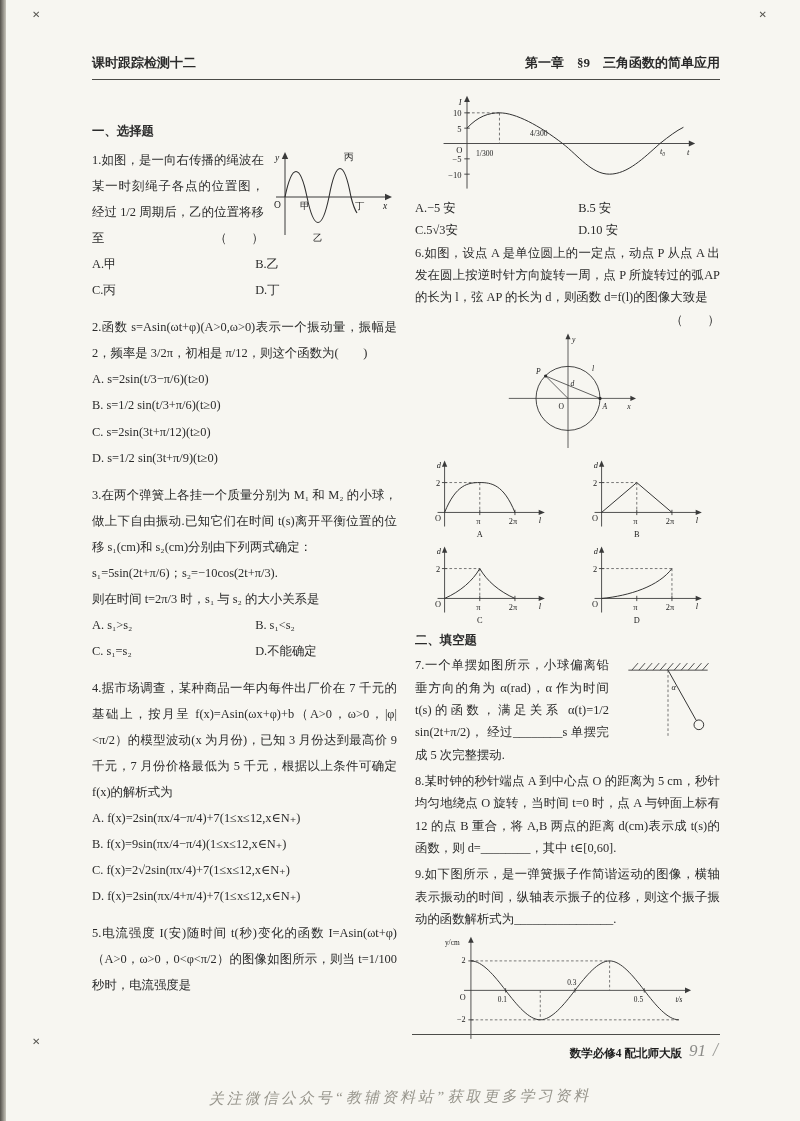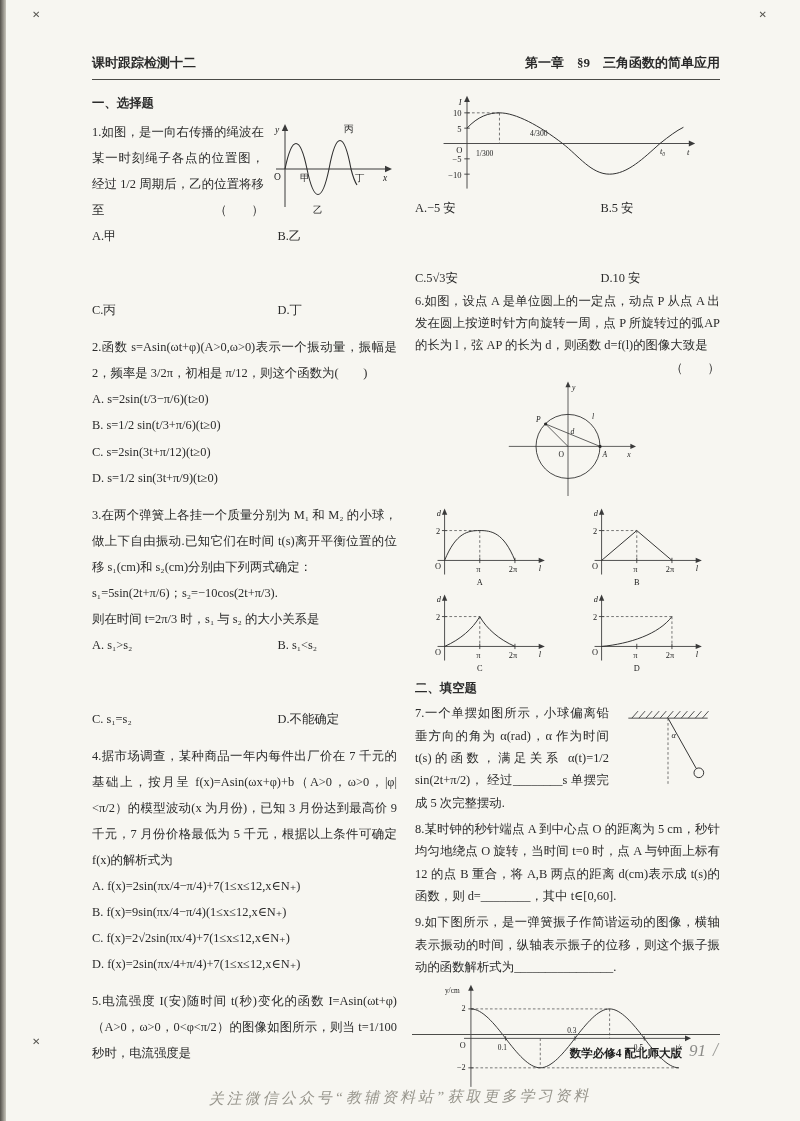--- a/index.html
+++ b/index.html
@@ -13,28 +13,28 @@
   .corner.tl { left:32px; top:9px; }
   .corner.tr { right:33px; top:9px; }
   .corner.bl { left:32px; top:1036px; }
   .header { position:absolute; top:54px; left:92px; width:628px;
             display:flex; justify-content:space-between; align-items:flex-end;
             font-weight:bold; font-size:13px; padding-bottom:7px;
             border-bottom:1.3px solid #4a4a47;gap:32px; }
   .content { position:absolute; top:90px; left:92px; width:628px;
              display:flex; gap:18px; font-size:12.4px; text-align:justify; }
   .col { flex:1; min-width:0; }
-  .col-left { line-height:2.1; }
+  .col-left { line-height:2.1;margin-top:28px; }
   .col-right { line-height:1.8; }
   .sec-title { font-weight:bold; margin-bottom:3px; }
   .col-left .q { margin-bottom:11px; }
   .col-right .q { margin-bottom:4px; }
   .fig-r { float:right; margin:2px 0 2px 7px; }
   .bracket { float:right; }
-  .opts.g2 { display:grid; grid-template-columns:1.15fr 1fr; clear:both;gap:48px; }
+  .opts.g2 { display:grid; grid-template-columns:1.15fr 1fr; clear:both; }
   .opts.g1 span { display:block; }
   .formula { display:block; }
   .figC { display:flex; justify-content:center; clear:both; margin:3px 0; }
   .optgrid { display:grid; grid-template-columns:1fr 1fr; gap:3px 8px;
              justify-items:center; clear:both; margin:2px 0 4px 0; }
   svg { display:block; }
   svg text { font-size:9.5px; fill:#222; font-family:"Liberation Serif","DejaVu Serif",serif; }
   svg text.it { font-style:italic; }
   svg text.sm { font-size:8.5px; }
   .ax { stroke:#3a3a3a; stroke-width:1; fill:none; }

